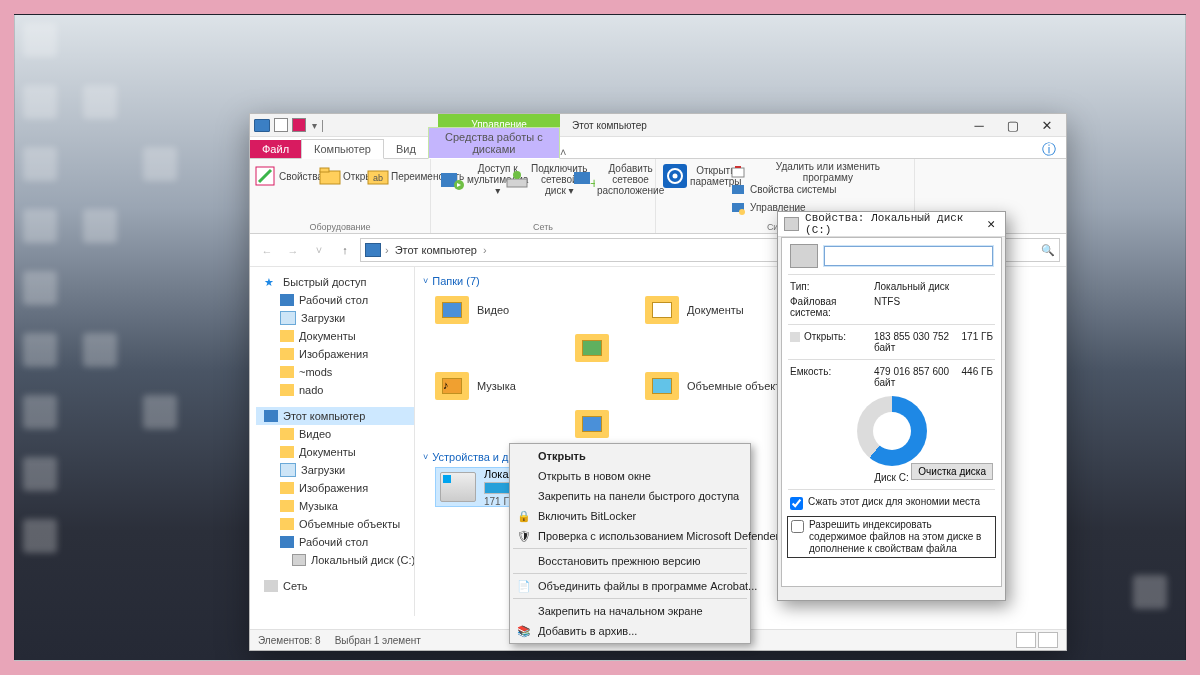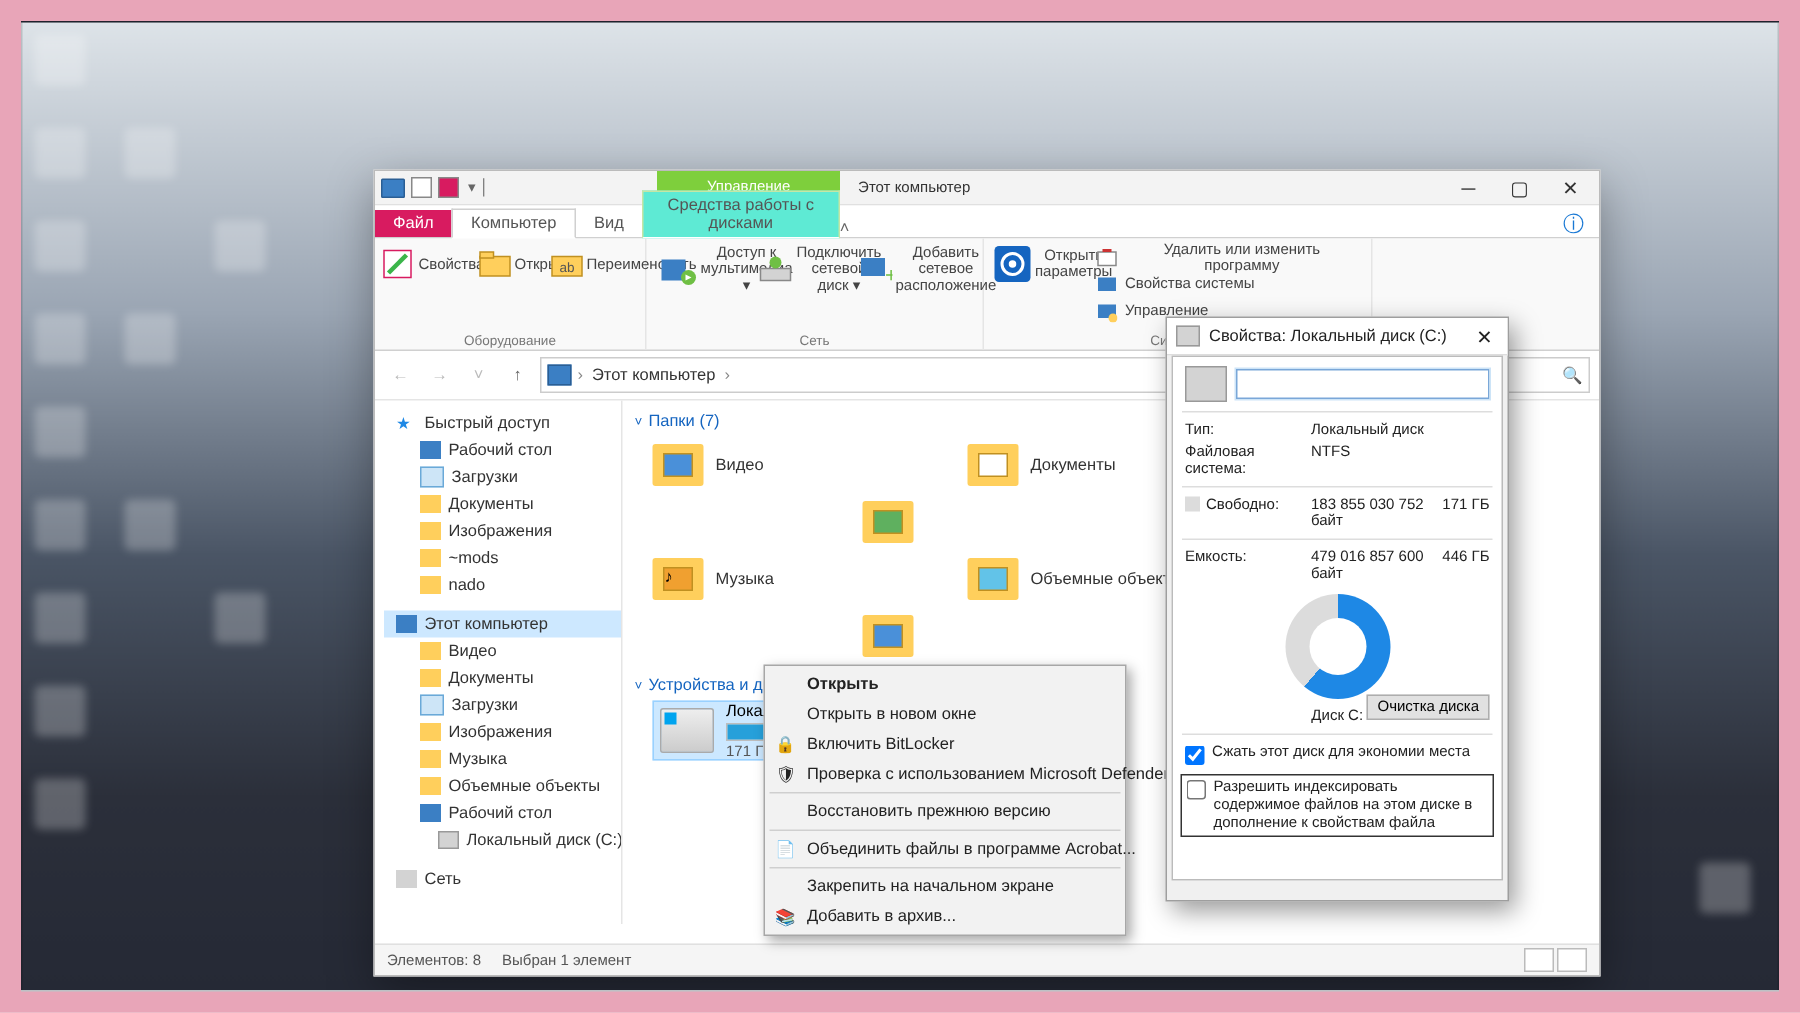--- a/index.html
+++ b/index.html
@@ -12,21 +12,21 @@
   .qat .sq{width:12px;height:12px;border:1px solid #888;background:#fff;}
   .qat .mon{width:14px;height:11px;background:#3b7fc4;border:1px solid #2a5e94;border-radius:1px;}
   .titlebar .ttl{flex:1;padding-left:200px;}
   .winbtns{display:flex;}
   .winbtns div{width:34px;height:22px;display:flex;align-items:center;justify-content:center;font-size:13px;color:#333;}
   
   .tabs{height:21px;display:flex;align-items:flex-end;border-bottom:1px solid #d0d0d0;background:#fff;font-size:11px;}
   .tab{padding:3px 12px 3px;color:#555;cursor:default;}
   .tab.file{background:#d81b60;color:#fff;margin-left:0;}
   .tab.active{border:1px solid #d0d0d0;border-bottom:1px solid #fff;background:#fff;margin-bottom:-1px;}
-  .tab.tool{background:#5eead4;border:1px solid #c5e6a5;border-bottom:1px solid #fff;margin-bottom:-1px;}
+  .tab.tool{background:#c4b5fd;border:1px solid #c5e6a5;border-bottom:1px solid #fff;margin-bottom:-1px;}
   .tabs .help{margin-left:auto;margin-right:6px;color:#1978d4;font-size:14px;line-height:14px;padding:2px 4px;}
   .tabs .collapse{margin-right:6px;color:#666;}
   
   .ribbon{height:74px;background:#f9f9f9;display:flex;border-bottom:1px solid #d0d0d0;}
   .rgroup{display:flex;flex-direction:column;align-items:center;border-right:1px solid #e5e5e5;padding:2px 6px 1px;}
   .rgroup .row{display:flex;gap:6px;}
   .rbtn{display:flex;flex-direction:row;align-items:center;width:60px;font-size:10px;color:#444;text-align:center;line-height:11px;gap:2px;padding-top:2px;}
   .rbtn.sm{flex-direction:row;width:auto;gap:4px;align-items:center;height:17px;padding:0 2px;}
   .rico{width:28px;height:26px;display:flex;align-items:center;justify-content:center;}
   .rico.sm{width:16px;height:16px;}
@@ -80,21 +80,21 @@
   .status .views div{width:18px;height:14px;border:1px solid #bbb;background:#fff;}
   
   .ctxmenu{position:absolute;left:494px;top:428px;width:236px;background:#f2f2f2;border:1px solid #a7a7a7;box-shadow:3px 3px 8px rgba(0,0,0,.35);padding:2px;font-size:11px;color:#222;}
   .ctxmenu .mi{height:20px;display:flex;align-items:center;padding:0 18px 0 26px;position:relative;white-space:nowrap;}
   .ctxmenu .mi.bold{font-weight:600;}
   .ctxmenu .mi .arr{position:absolute;right:6px;font-size:9px;color:#555;}
   .ctxmenu .mi .mic{position:absolute;left:5px;width:14px;height:14px;display:flex;align-items:center;justify-content:center;}
   .ctxmenu hr{border:none;border-top:1px solid #cfcfcf;margin:2px 1px;}
   
   .props{position:absolute;left:762px;top:196px;width:227px;height:388px;background:#f0f0f0;border:1px solid #9e9e9e;box-shadow:4px 6px 16px rgba(0,0,0,.4);display:flex;flex-direction:column;font-size:11px;color:#222;}
-  .props .ptitle{height:24px;display:flex;align-items:center;padding:0 6px;background:#fff;border-bottom:1px solid #ddd;}
+  .props .ptitle{height:24px;display:flex;align-items:center;padding:0 6px;background:#fff;border-bottom:1px solid #ddd;font-family:Liberation Mono, monospace;}
   .props .ptitle .pico{width:14px;height:12px;background:#d3d3d3;border:1px solid #999;margin-right:6px;}
   .props .ptitle .px{margin-left:auto;font-size:13px;padding:0 4px;}
   .ptabs{display:flex;flex-wrap:wrap;padding:3px 3px 0;gap:0;background:#f0f0f0;}
   .ptab{padding:2px 7px;border:1px solid #bbb;border-bottom:none;background:#f0f0f0;font-size:10px;margin-right:-1px;margin-bottom:-1px;}
   .ptab.active{background:#fff;position:relative;}
   .pbody{flex:1;background:#fff;margin:0 3px 3px;border:1px solid #bbb;padding:6px 8px;display:flex;flex-direction:column;gap:4px;}
   .prow{display:flex;align-items:center;gap:6px;}
   .prow .icn{width:26px;height:22px;background:#d3d3d3;border:1px solid #999;}
   .prow input{flex:1;height:18px;border:1px solid #7aa7d8;padding:0 3px;font-size:11px;outline:1px solid #cde4f7;}
   .pline{display:flex;font-size:10px;}
@@ -436,20 +436,23 @@
   </div>
 
   <div class="ctxmenu" id="ctx">
       <div class="mi bold">
         <span>Открыть</span>
       </div>
       <div class="mi">
         <span>Открыть в новом окне</span>
       </div>
       <div class="mi">
+        <span>Закрепить на панели быстрого доступа</span>
+      </div>
+      <div class="mi">
         <span class="mic">🔒</span>
         <span>Включить BitLocker</span>
       </div>
       <div class="mi">
         <span class="mic">🛡</span>
         <span>Проверка с использованием Microsoft Defender...</span>
       </div>
       <hr>
       <div class="mi">
         <span>Восстановить прежнюю версию</span>
@@ -484,21 +487,21 @@
       <div class="pline">
           <span class="k">Тип:</span>
           <span class="v">Локальный диск</span>
         </div>
       <div class="pline">
           <span class="k">Файловая система:</span>
           <span class="v">NTFS</span>
         </div>
       <div class="sep"></div>
       <div class="pline usage">
-          <span class="k"><span class="sw" style="background:#dcdcdc"></span><span>Свободно:</span></span>
+          <span class="k"><span class="sw" style="background:#dcdcdc"></span><span>Открыть:</span></span>
           <span class="v">183 855 030 752 байт</span>
           <span class="v2">171 ГБ</span>
         </div>
       <div class="sep"></div>
       <div class="pline">
           <span class="k">Емкость:</span>
           <span class="v">479 016 857 600 байт</span>
           <span class="v2">446 ГБ</span>
         </div>
       <div class="pie"></div>

